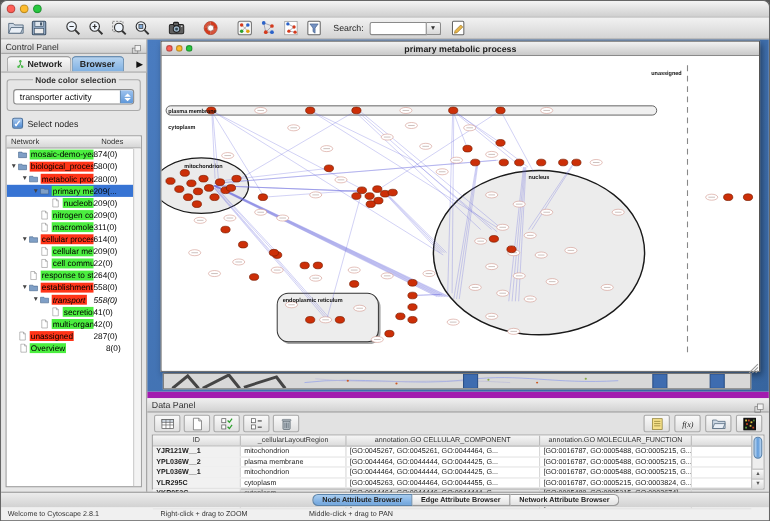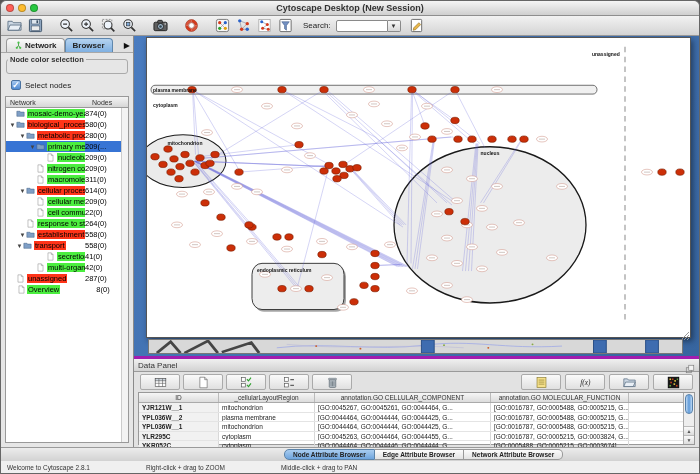--- a/index.html
+++ b/index.html
@@ -30,21 +30,21 @@
   .cpanel { width:133px; flex:0 0 133px; background:#e6e6e6; border-right:1px solid #8a8a8a; display:flex; flex-direction:column; }
   .panel-head { height:13px; flex:0 0 13px; background:linear-gradient(#f0f0f0,#d2d2d2); border-bottom:1px solid #9a9a9a; display:flex; align-items:center; padding:0 4px; }
   .panel-head .ph-title { font-size:8px; color:#333; }
   .panel-head .float-ic { margin-left:auto; width:10px; height:10px; }
   .tabsbar { height:17px; flex:0 0 17px; display:flex; align-items:flex-end; padding:2px 3px 0 5px; background:#e0e0e0; border-bottom:1px solid #a8a8a8; }
   .tab { height:14px; display:flex; align-items:center; gap:2px; padding:0 7px; font-size:8px; font-weight:bold; color:#222; background:linear-gradient(#fbfbfb,#dcdcdc); border:1px solid #999; border-bottom:none; border-radius:4px 4px 0 0; }
   .tab.active { background:linear-gradient(#b5d3f0,#7fb0e2); border-color:#5f87ad; }
   .tab .ticn { width:9px; height:9px; }
   .tab-arrow { margin-left:auto; font-size:8px; color:#111; padding-bottom:2px; }
   .groupbox { margin:6px 5px 2px 5px; border:1px solid #aaa; border-radius:3px; position:relative; padding:8px 5px 5px 5px; }
-  .groupbox .legend { position:absolute; top:-5px; left:1px; background:#e6e6e6; font-size:7.5px; font-weight:bold; color:#333; padding:0 2px; }
+  .groupbox .legend { position:absolute; top:-5px; left:23px; background:#e6e6e6; font-size:7.5px; font-weight:bold; color:#333; padding:0 2px; }
   .combo { height:14px; border:1px solid #8a8a8a; border-radius:3px; background:#fff; display:flex; align-items:center; overflow:hidden; }
   .combo .cval { flex:1; font-size:8px; padding-left:5px; color:#111; white-space:nowrap; }
   .combo .cbtn { width:12px; height:100%; background:linear-gradient(#9ec3ef,#5d96d8); border-left:1px solid #6a8fb5; display:flex; flex-direction:column; align-items:center; justify-content:center; gap:1px; }
   .combo .cbtn i { width:0; height:0; border-left:3px solid transparent; border-right:3px solid transparent; }
   .combo .cbtn .up { border-bottom:3px solid #fff; } .combo .cbtn .dn { border-top:3px solid #fff; }
   .checkrow { display:flex; align-items:center; gap:4px; padding:4px 10px 4px 10px; }
   .checkbox { width:10px; height:10px; border-radius:2px; background:linear-gradient(#a7c9f0,#4f8ad2); border:1px solid #46740; border:1px solid #4a72a0; color:#fff; font-size:9px; line-height:9px; text-align:center; font-weight:bold; }
   .checklabel { font-size:8px; font-weight:normal; color:#222; }
   .treewrap { flex:1; margin:2px 4px 4px 4px; border:1px solid #999; background:#fff; display:flex; flex-direction:column; position:relative; overflow:hidden; }
   .treehead { height:11px; flex:0 0 11px; background:linear-gradient(#f4f4f4,#d6d6d6); border-bottom:1px solid #999; display:flex; align-items:center; font-size:7px; color:#333; }
@@ -70,23 +70,23 @@
   .netwin .wtitle .lights { margin-left:4px; gap:3px; }
   .netwin .wtitle .light { width:6px; height:6px; }
   .netwin .wtitle .wt { position:absolute; left:0; right:0; text-align:center; font-size:8px; font-weight:bold; color:#222; }
   .canvas { flex:1; position:relative; background:#fff; }
   .canvas svg { position:absolute; inset:0; width:100%; height:100%; }
   .grip { position:absolute; right:0; bottom:0; width:10px; height:10px; }
   .strip { position:absolute; left:14px; right:16px; bottom:2px; height:15px; border:1px solid #777; background:#d6d6d6; overflow:hidden; }
   .strip svg { width:100%; height:100%; display:block; }
 
   
-  .dpanel { flex:1; background:#e2e2e2; border-top:3px solid #a21caf; display:flex; flex-direction:column; min-height:0; }
+  .dpanel { flex:1; background:#e2e2e2; border-top:6px solid #a21caf; display:flex; flex-direction:column; min-height:0; }
   .dtoolbar { height:20px; flex:0 0 20px; display:flex; align-items:center; padding:0 6px; gap:3px; }
-  .dbtn { width:40px; height:16px; border:1px solid #aaa; border-radius:2px; background:linear-gradient(#fafafa,#e0e0e0); display:flex; align-items:center; justify-content:center; }
+  .dbtn { width:24px; height:16px; border:1px solid #aaa; border-radius:2px; background:linear-gradient(#fafafa,#e0e0e0); display:flex; align-items:center; justify-content:center; }
   .dbtn svg { width:13px; height:13px; }
   .dright { margin-left:auto; display:flex; gap:4px; }
   .dtablewrap { flex:1; margin:0 4px 2px 4px; border:1px solid #999; background:#fff; display:flex; min-height:0; position:relative; }
   .dtable { flex:1; display:flex; flex-direction:column; min-width:0; }
   .dhead { display:flex; height:10px; flex:0 0 10px; background:linear-gradient(#f6f6f6,#dcdcdc); border-bottom:1px solid #aaa; }
   .dhead .hc { font-size:6.5px; color:#333; text-align:center; border-right:1px solid #bbb; overflow:hidden; white-space:nowrap; line-height:10px; }
   .drow { display:flex; height:9.5px; border-bottom:1px solid #e4e4e4; }
   .drow .dc { font-size:6.5px; color:#222; padding:0 3px; border-right:1px solid #d8d8d8; overflow:hidden; white-space:nowrap; line-height:9.5px; }
   .drow .dc.id { font-weight:bold; background:#f1f1f1; }
   .dscroll { flex:0 0 11px; border-left:1px solid #aaa; background:#eee; position:relative; }
@@ -108,21 +108,20 @@
 <body>
 
 <div class="app">
 
   <div class="titlebar">
     <div class="lights">
       <span class="light r"></span>
       <span class="light y"></span>
       <span class="light g"></span>
     </div>
-    <div class="title">Cytoscape Desktop (New Session)</div>
   </div>
 
   <div class="toolbar">
     <span id="tb-left" style="display:flex;align-items:center;gap:2px;">
         <span class="tbtn">
           <svg viewBox="0 0 16 16">
             <path d="M1 3.5h4.5l1.2 1.5H15v8H1z" fill="#cdd8e4" stroke="#4a6076" stroke-width=".8"></path>
             <path d="M1 13l2.2-5.5h11.8L12.5 13z" fill="#e9eff6" stroke="#4a6076" stroke-width=".8"></path>
           </svg>
         </span>
@@ -231,39 +230,55 @@
             <rect x="2.5" y="1.5" width="11" height="13" rx="1" fill="#fff" stroke="#666"></rect>
             <path d="M5 10.5l5.5-5.5 2 2-5.5 5.5-2.6.6z" fill="#e8b64c" stroke="#8a6a1d" stroke-width=".6"></path>
           </svg>
         </span>
       </span>
   </div>
 
   <div class="main">
 
     <div class="cpanel">
+      <div class="panel-head">
+        <span class="ph-title">Control Panel</span>
+        <span class="float-ic">
+          <svg viewBox="0 0 16 16">
+              <rect x="2" y="6" width="8" height="8" fill="none" stroke="#777"></rect>
+              <rect x="6" y="2" width="8" height="8" fill="#f2f2f2" stroke="#777"></rect>
+            </svg>
+        </span>
+      </div>
       <div class="tabsbar">
         <div class="tab">
           <span class="ticn">
             <svg viewBox="0 0 16 16">
                 <path d="M8 3v5M8 8l-3 4M8 8l3 4" stroke="#2f8f2f" stroke-width="1.4" fill="none"></path>
                 <circle cx="8" cy="3" r="2" fill="#49c049"></circle>
                 <circle cx="5" cy="12" r="2" fill="#49c049"></circle>
                 <circle cx="11" cy="12" r="2" fill="#49c049"></circle>
               </svg>
           </span>
           <span>Network</span>
         </div>
         <div class="tab active">
           <span>Browser</span>
         </div>
         <span class="tab-arrow">▶</span>
       </div>
       <div class="groupbox">
         <span class="legend">Node color selection</span>
+        <div class="combo">
+          <span class="cval">transporter activity</span>
+          <span class="cbtn">
+              <i class="up"></i>
+              <i class="dn"></i>
+            </span>
+        </div>
       </div>
       <div class="checkrow">
         <span class="checkbox">✓</span>
         <span class="checklabel">Select nodes</span>
       </div>
       <div class="treewrap">
         <div class="treehead">
           <span class="c1">Network</span>
           <span class="c2">Nodes</span>
         </div>
@@ -363,21 +378,21 @@
               <span class="tcount">264(0)</span>
             </div>
             <div class="trow" style="padding-left: 13px;">
               <span class="arrow">▼</span>
               <span class="ticon"><svg viewBox="0 0 16 16">
                   <path d="M1.5 4h5.5l1 1.5h6.5v7.5h-13z" fill="#7f9fc6" stroke="#3f5f86" stroke-width=".9"></path>
                 </svg></span>
               <span class="tlabel bg-red">establishment of lo</span>
               <span class="tcount">558(0)</span>
             </div>
-            <div class="trow" style="padding-left: 10px;">
+            <div class="trow" style="padding-left: 23px; font-style: italic;">
               <span class="arrow">▼</span>
               <span class="ticon"><svg viewBox="0 0 16 16">
                   <path d="M1.5 4h5.5l1 1.5h6.5v7.5h-13z" fill="#7f9fc6" stroke="#3f5f86" stroke-width=".9"></path>
                 </svg></span>
               <span class="tlabel bg-red">transport</span>
               <span class="tcount">558(0)</span>
             </div>
             <div class="trow" style="padding-left: 33px;">
               <span class="arrow"></span>
               <span class="ticon"><svg viewBox="0 0 16 16">
@@ -415,20 +430,28 @@
               <span class="tcount">8(0)</span>
             </div>
           </div>
         <div class="tree-scroll"></div>
       </div>
     </div>
 
     <div class="rightcol">
       <div class="desktop">
         <div class="netwin">
+          <div class="wtitle">
+            <div class="lights">
+              <span class="light r"></span>
+              <span class="light y"></span>
+              <span class="light g"></span>
+            </div>
+            <span class="wt">primary metabolic process</span>
+          </div>
           <div class="canvas" id="net-canvas">
               <svg viewBox="0 0 543 272" preserveAspectRatio="none">
                 <rect x="4" y="43" width="446" height="8" rx="4" fill="#f0f0f0" stroke="#555" stroke-width="0.8"></rect>
                 <ellipse cx="36" cy="112" rx="43" ry="24" fill="#ebebeb" stroke="#1a1a1a" stroke-width="1"></ellipse>
                 <ellipse cx="343" cy="170" rx="96" ry="71" fill="#ececec" stroke="#1a1a1a" stroke-width="1.3"></ellipse>
                 <rect x="107" y="207" width="92" height="42" rx="10" fill="rgba(0,0,0,0.35)"></rect>
                 <rect x="105" y="205" width="92" height="42" rx="10" fill="#ededed" stroke="#333" stroke-width="0.9"></rect>
                 <line x1="478" y1="8" x2="478" y2="256" stroke="#888" stroke-width="1" stroke-dasharray="5 4"></line>
                 <line x1="46.6" y1="112" x2="250.4" y2="208" stroke="rgba(105,105,220,0.38)" stroke-width="0.7"></line>
                 <line x1="46.95" y1="112" x2="251.8" y2="208" stroke="rgba(105,105,220,0.38)" stroke-width="0.7"></line>

